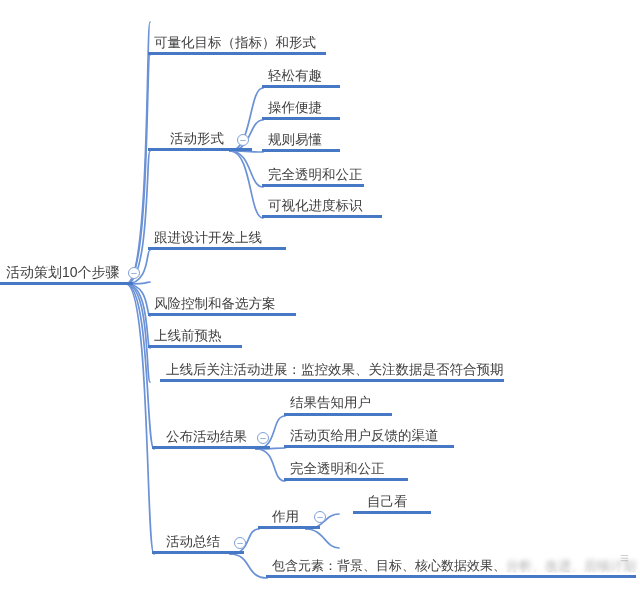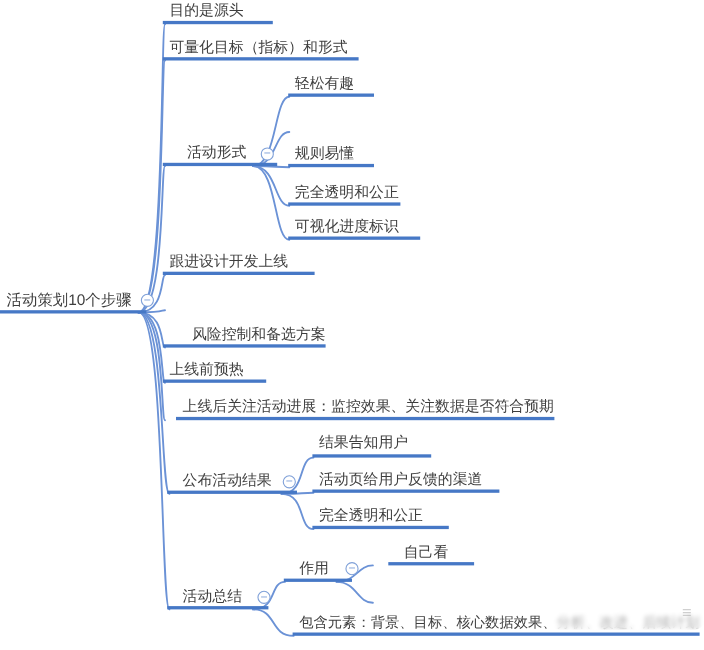--- a/index.html
+++ b/index.html
@@ -102,36 +102,36 @@
     <path class="connector" d="M230 554 C252 554 245 529 259 529"></path>
     <path class="connector" d="M230 554 C252 554 245 578 267 578"></path>
 
     <path class="connector" d="M306 529 C324 529 325 514 339 514"></path>
     <path class="connector" d="M306 529 C324 529 325 548 339 548"></path>
   </svg>
 
   <div class="node root" style="left:0px;top:263px;width:127px;">活动策划10个步骤</div>
   <div class="collapse" style="left:128px;top:267px;">−</div>
 
-  <div class="node" style="left:148px;top:0px;width:94px;">目的是源头</div>
 
   <div class="node" style="left:148px;top:33px;width:172px;">可量化目标（指标）和形式</div>
 
   <div class="node pad" style="left:148px;top:129px;width:82px;padding-left:22px;">活动形式</div>
   <div class="collapse" style="left:237px;top:134px;">−</div>
 
   <div class="node" style="left:262px;top:66px;width:72px;">轻松有趣</div>
+  <div class="node" style="left:262px;top:98px;width:72px;">操作便捷</div>
   <div class="node" style="left:262px;top:130px;width:72px;">规则易懂</div>
   <div class="node" style="left:262px;top:165px;width:96px;">完全透明和公正</div>
   <div class="node" style="left:262px;top:196px;width:114px;">可视化进度标识</div>
 
   <div class="node" style="left:148px;top:228px;width:132px;">跟进设计开发上线</div>
 
 
-  <div class="node" style="left:148px;top:294px;width:142px;text-align:right;">风险控制和备选方案</div>
+  <div class="node" style="left:148px;top:294px;width:142px;">风险控制和备选方案</div>
 
   <div class="node" style="left:148px;top:326px;width:88px;">上线前预热</div>
 
   <div class="node" style="left:148px;top:360px;width:338px;margin-left:12px;">上线后关注活动进展：监控效果、关注数据是否符合预期</div>
 
   <div class="node pad" style="left:152px;top:427px;width:104px;">公布活动结果</div>
   <div class="collapse" style="left:257px;top:432px;">−</div>
 
   <div class="node" style="left:284px;top:394px;width:102px;font-family:Liberation Mono, monospace;">结果告知用户</div>
   <div class="node" style="left:284px;top:426px;width:164px;">活动页给用户反馈的渠道</div>

